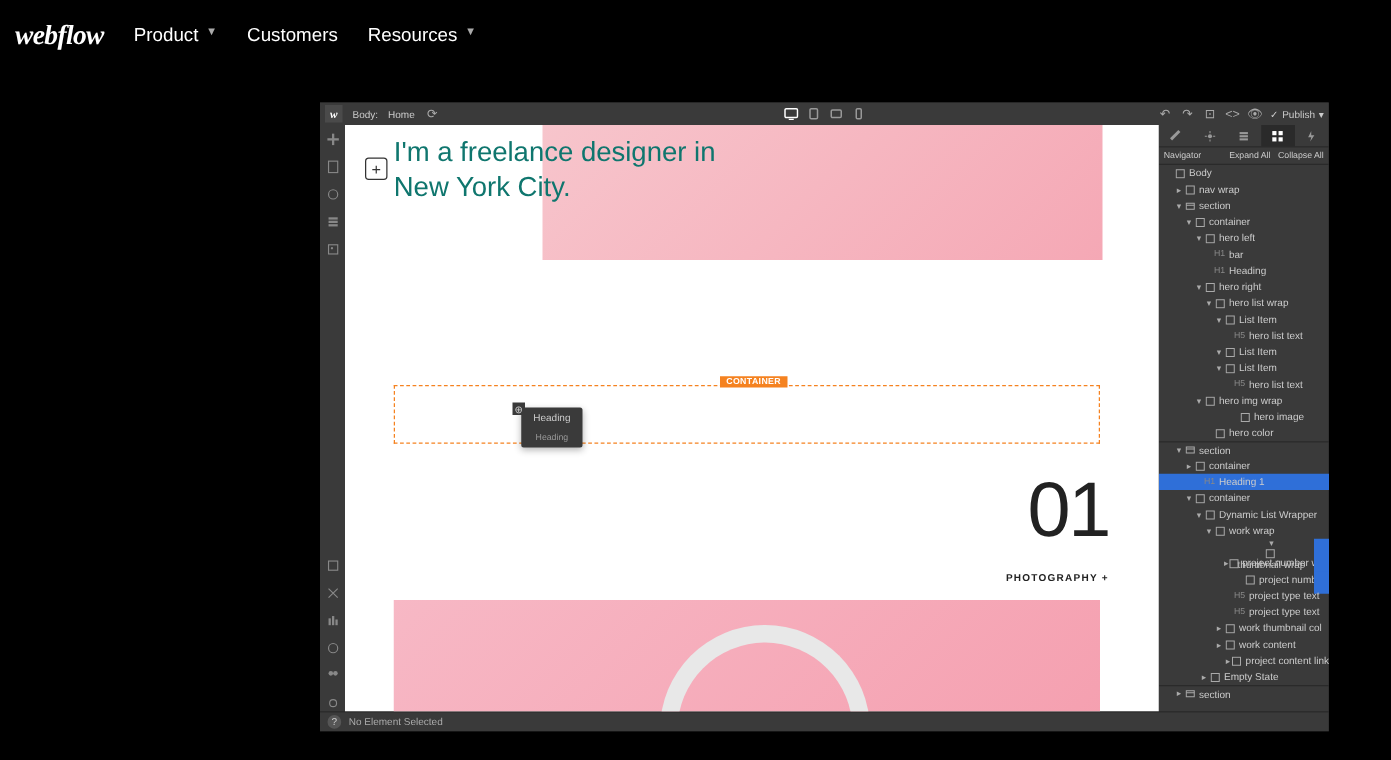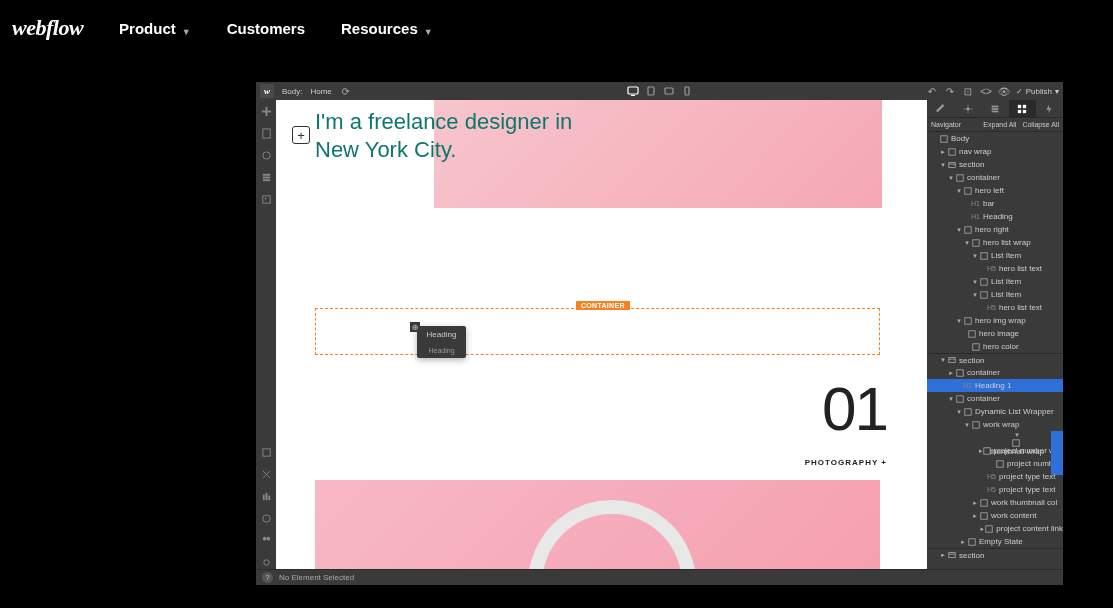--- a/index.html
+++ b/index.html
@@ -1,19 +1,19 @@
 <!DOCTYPE html>
 <html><head>
 <meta charset="utf-8">
 <style>
 *{margin:0;padding:0;box-sizing:border-box;font-family:-apple-system,BlinkMacSystemFont,'Segoe UI',Arial,sans-serif}
 body{background:#000;width:1113px;height:608px;overflow:hidden;position:relative}
-.topnav{height:56px;display:flex;align-items:center;padding:0 12px;gap:36px}
+.topnav{height:56px;display:flex;align-items:center;padding:0 12px;gap:24px}
 .logo{font-family:Georgia,serif;font-style:italic;font-weight:700;color:#fff;font-size:22px;letter-spacing:-0.5px}
-.nav-item{color:#fff;font-size:15px;font-weight:700;display:flex;align-items:flex-end;gap:6px;cursor:pointer}
+.nav-item{color:#fff;font-size:15px;font-weight:400;display:flex;align-items:flex-start;gap:6px;cursor:pointer}
 .chev{font-size:9px;color:#aaa}
 .editor{position:absolute;left:256px;top:82px;width:807px;height:503px;background:#2a2a2a;display:flex;flex-direction:column}
 .topbar{height:18px;background:#3a3a3a;display:flex;align-items:center;padding:0 4px;gap:8px;font-size:8px;color:#ccc}
 .tb-logo{width:14px;height:14px;background:#4a4a4a;color:#fff;display:flex;align-items:center;justify-content:center;font-weight:700;font-size:9px;font-style:italic;font-family:Georgia}
 .tb-left{display:flex;align-items:center;gap:8px;flex:1}
 .tb-center{display:flex;gap:2px;position:absolute;left:50%;transform:translateX(-50%)}
 .tb-right{display:flex;align-items:center;gap:6px}
 .device-btn{width:16px;height:12px;display:flex;align-items:center;justify-content:center;cursor:pointer}
 .device-btn svg{width:12px;height:10px;fill:none;stroke:#999;stroke-width:1.2}
 .device-btn.active svg{stroke:#fff}
@@ -361,21 +361,21 @@
           </div>
           <div class="tree-item" style="padding-left: 28px; position: relative;">
             <span class="tw">▾</span>
             <span class="ti-icon">
               <svg viewBox="0 0 10 10">
                 <rect x="1" y="1" width="8" height="8" fill="none" stroke="#aaa" stroke-width="1"></rect>
               </svg>
             </span>
             <span class="ti-label">hero img wrap</span>
           </div>
-          <div class="tree-item" style="padding-left: 32px; position: relative;">
+          <div class="tree-item" style="padding-left: 56px; position: relative;">
             <span class="tw"></span>
             <span class="ti-icon">
               <svg viewBox="0 0 10 10">
                 <rect x="1" y="1" width="8" height="8" fill="none" stroke="#aaa" stroke-width="1"></rect>
               </svg>
             </span>
             <span class="ti-label">hero image</span>
           </div>
           <div class="tree-item" style="padding-left: 36px; position: relative;">
             <span class="tw"></span>

